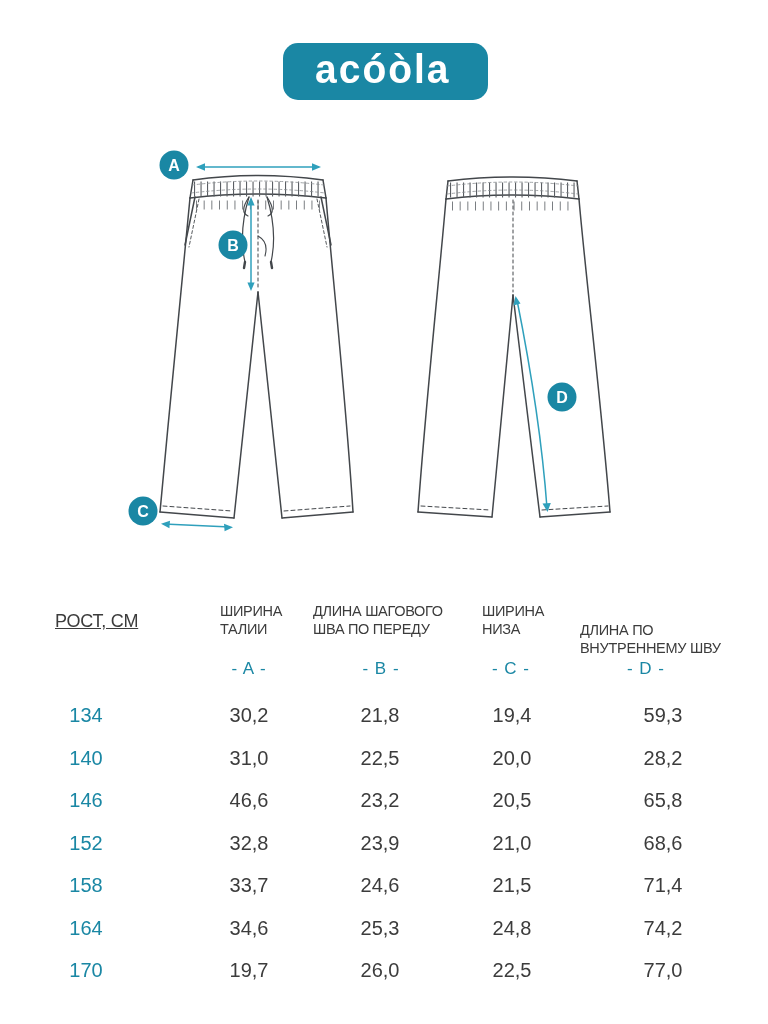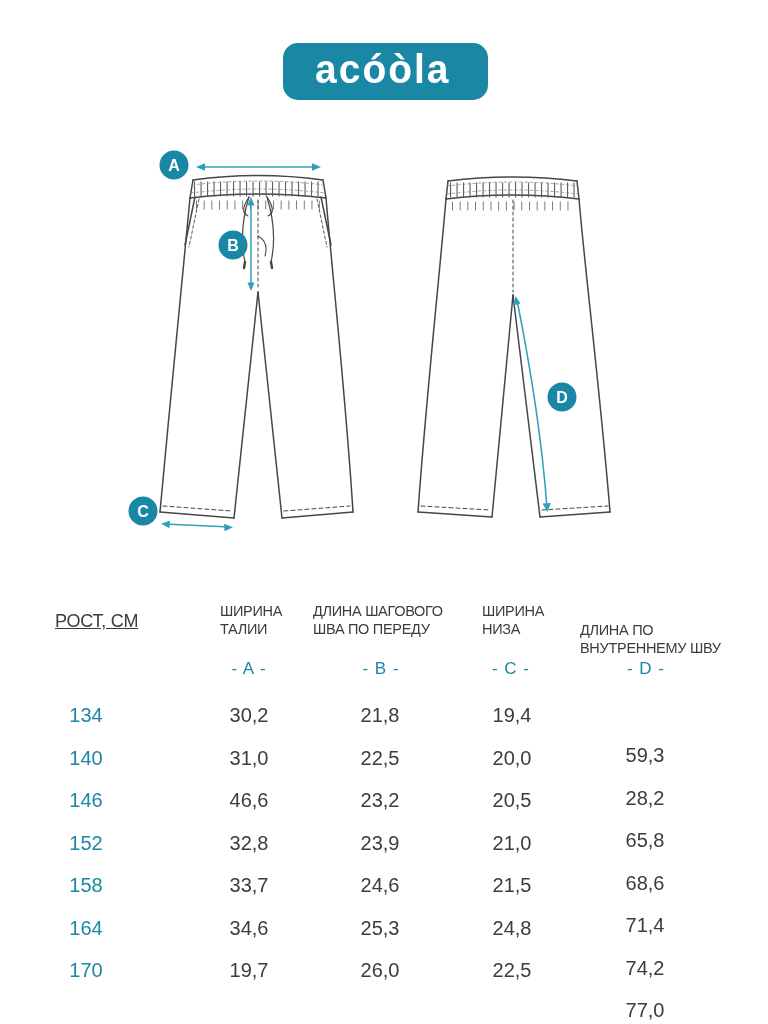--- a/index.html
+++ b/index.html
@@ -49,21 +49,21 @@
   }
   .letter.la { left:249px; } .letter.lb { left:381px; } .letter.lc { left:511px; } .letter.ld { left:646px; }
   
   .rows { position:absolute; left:0; top:694px; width:768px; }
   .t-row { position:relative; height:42.5px; }
   .cell {
     position:absolute; top:50%; transform:translate(-50%,-50%);
     font-size:20px; color:#3c3c3c; white-space:nowrap;
   }
   .height-cell { left:86px; color:#1a87a4; }
-  .c0 { left:249px; } .c1 { left:380px; } .c2 { left:496px;margin-left:16px; } .c3 { left:645px;margin-top:40px; }
+  .c0 { left:249px; } .c1 { left:380px; } .c2 { left:496px;margin-left:16px; } .c3 { left:663px; }
 </style>
 </head>
 <body>
 
 <div class="page">
 
   <div class="logo">
     <span>acóòla</span>
   </div>
 

